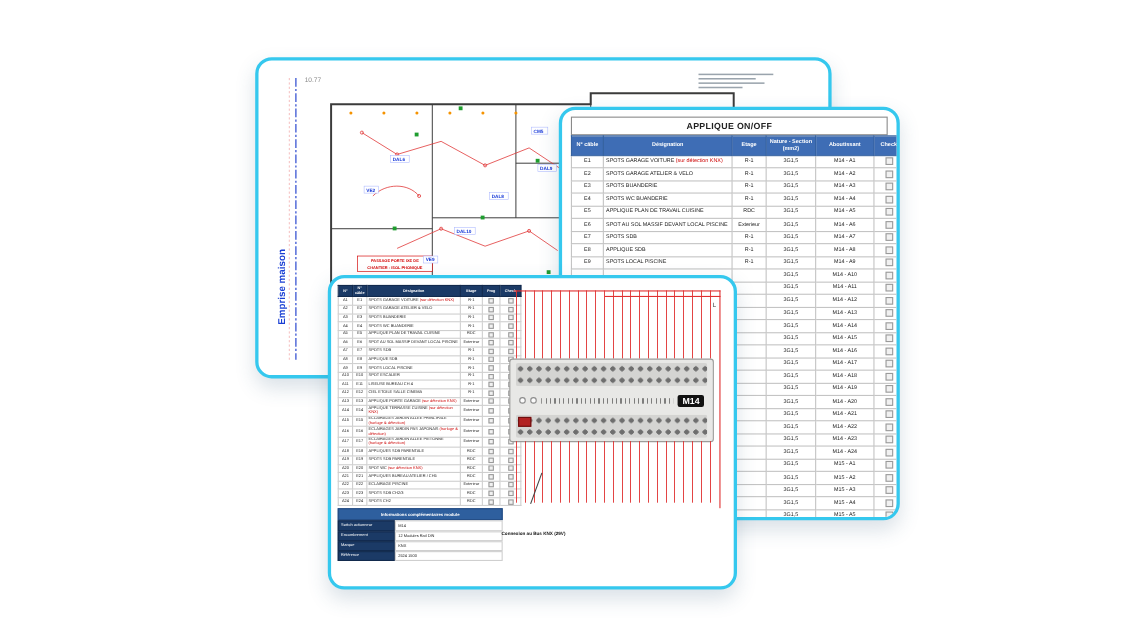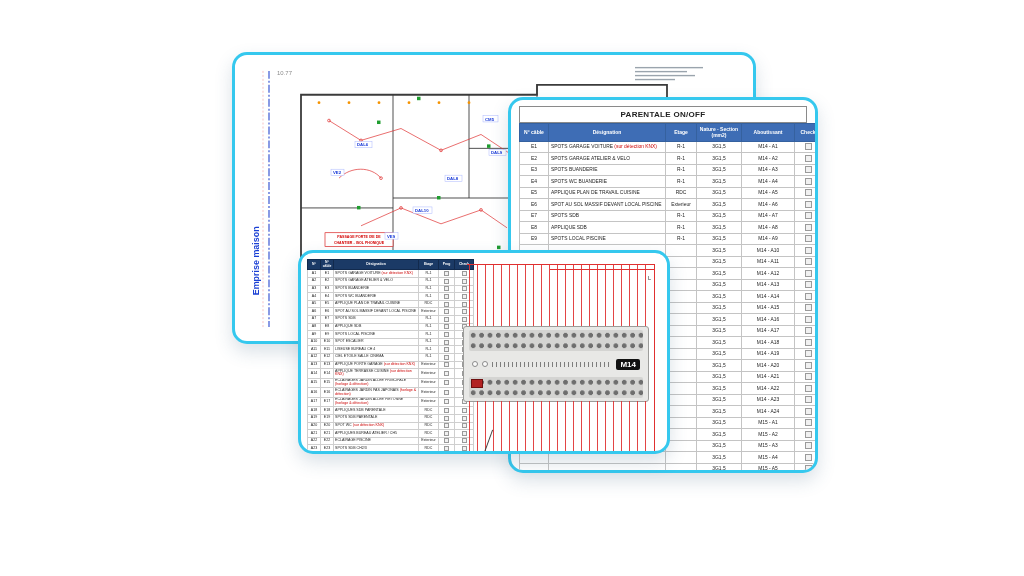--- a/index.html
+++ b/index.html
@@ -23,21 +23,21 @@
   .lt th:nth-child(2),.lt td:nth-child(2){width:114px;}
   .lt th:nth-child(3),.lt td:nth-child(3){width:28px;}
   .lt th:nth-child(4),.lt td:nth-child(4){width:42px;}
   .lt th:nth-child(5),.lt td:nth-child(5){width:50px;}
   .lt th:nth-child(6),.lt td:nth-child(6){width:24px;}
   .lt td.c{text-align:center;}
   .note{color:#cc0000;}
   .cb{display:inline-block;width:5px;height:5px;border:1px solid #9a9a9a;background:#f1f1f1;
       vertical-align:middle;}
   
-  .modp{left:298px;top:250px;width:372px;height:204px;z-index:3;padding:6px;overflow:hidden;}
+  .modp{left:298px;top:250px;width:372px;height:286px;z-index:3;padding:6px;overflow:hidden;}
   .mod-left{position:absolute;left:6px;top:6px;width:150px;}
   table.mini{width:150px;border-collapse:collapse;table-layout:fixed;}
   .mini th{background:#1b3a66;color:#fff;font-size:3.4px;font-weight:bold;border:1px solid #122a4d;
            padding:1px 1px;line-height:1.1;}
   .mini td{border:1px solid #cfcfcf;padding:.5px 1px;height:5.6px;line-height:1.05;font-size:3.6px;
            overflow:hidden;vertical-align:middle;}
   .mini th:nth-child(1),.mini td:nth-child(1){width:10px;}
   .mini th:nth-child(2),.mini td:nth-child(2){width:10px;}
   .mini th:nth-child(3),.mini td:nth-child(3){width:82px;}
   .mini th:nth-child(4),.mini td:nth-child(4){width:17px;}
@@ -236,21 +236,21 @@
           </g>
         <g>
             <rect x="388" y="227" width="19" height="6.4" fill="#fff" stroke="#aab7ff" stroke-width="0.5"></rect>
             <text x="390" y="232">DAL15</text>
           </g>
       </g>
     </svg>
   </section>
 
   <section class="panel tablep">
-    <div class="tbl-title">PARENTALE ON/OFF</div>
+    <div class="tbl-title">APPLIQUE ON/OFF</div>
     <table class="lt">
       <thead>
           <tr id="lt-head">
             <th>N° câble</th>
             <th>Désignation</th>
             <th>Etage</th>
             <th>Nature - Section (mm2)</th>
             <th>Aboutissant</th>
             <th>Check</th>
           </tr>

